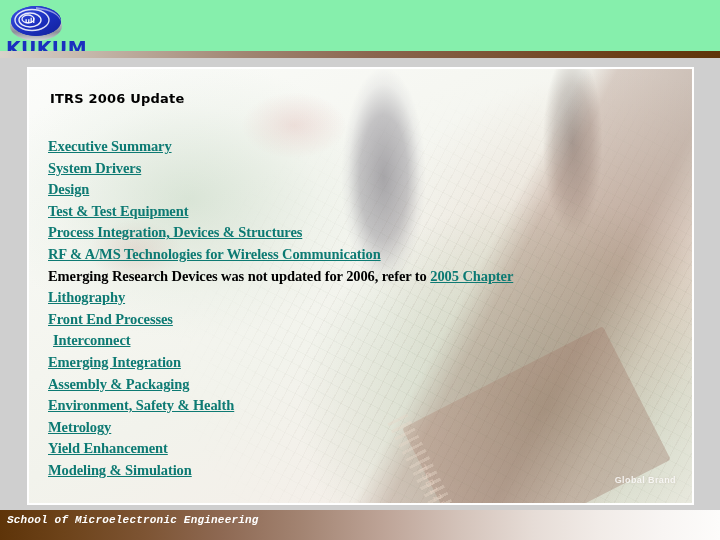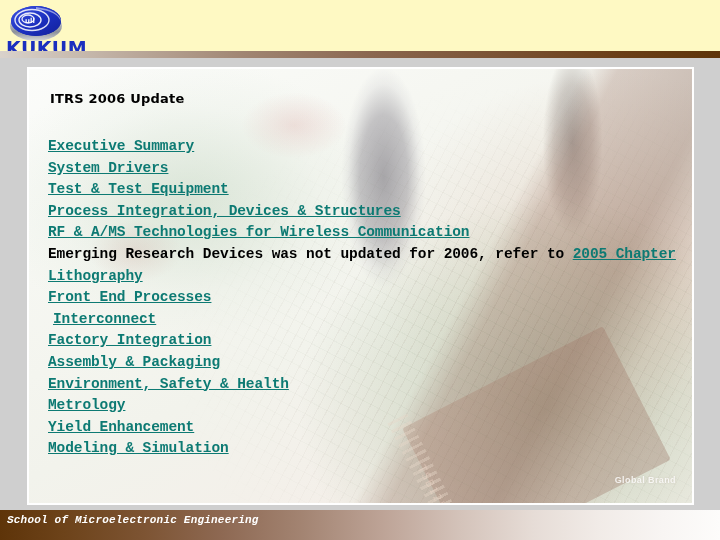--- a/index.html
+++ b/index.html
@@ -19,21 +19,21 @@
     height: 540px;
     background: #ffffff;
     overflow: hidden;
   }
 
   
   .header-zone {
     position: absolute;
     left: 0; top: 0;
     width: 720px; height: 51px;
-    background: #fef9c3;
+    background: #86efac;
     z-index: 5;
   }
 
   .logo-wrap {
     position: absolute;
     left: 4px; top: 1px;
     width: 86px; height: 58px;
   }
 
   .logo-emblem {
@@ -183,21 +183,21 @@
     left: 48px; top: 136px;
     width: 620px;
     z-index: 9;
     list-style: none;
   }
 
   .link-row {
     height: 21.6px;
     line-height: 21.6px;
     white-space: nowrap;
-    font-family: Liberation Mono, monospace;
+    font-family: Liberation Serif, serif;
     font-size: 14.5px;
     font-weight: bold;
     letter-spacing: -0.1px;
   }
 
   .link-row.indented { padding-left: 5px; }
 
   .link {
     color: #0d7a73;
     text-decoration: underline;
@@ -287,28 +287,29 @@
     </div>
   </div>
 
   <div class="brown-rule"></div>
 
   <div class="slide-title">ITRS 2006 Update</div>
 
   <ul class="link-list">
       <li class="link-row"><span class="link">Executive Summary</span></li>
       <li class="link-row"><span class="link">System Drivers</span></li>
+      <li class="link-row"><span class="link">Design</span></li>
       <li class="link-row"><span class="link">Test &amp; Test Equipment</span></li>
       <li class="link-row"><span class="link">Process Integration, Devices &amp; Structures</span></li>
       <li class="link-row"><span class="link">RF &amp; A/MS Technologies for Wireless Communication</span></li>
       <li class="link-row"><span class="plain">Emerging Research Devices was not updated for 2006, refer to </span><span class="link">2005 Chapter</span></li>
       <li class="link-row"><span class="link">Lithography</span></li>
       <li class="link-row"><span class="link">Front End Processes</span></li>
       <li class="link-row indented"><span class="link">Interconnect</span></li>
-      <li class="link-row"><span class="link">Factory Integration</span></li>
+      <li class="link-row"><span class="link">Emerging Integration</span></li>
       <li class="link-row"><span class="link">Assembly &amp; Packaging</span></li>
       <li class="link-row"><span class="link">Environment, Safety &amp; Health</span></li>
       <li class="link-row"><span class="link">Metrology</span></li>
       <li class="link-row"><span class="link">Yield Enhancement</span></li>
       <li class="link-row"><span class="link">Modeling &amp; Simulation</span></li>
     </ul>
 
   <div class="footer-strip">
     <div class="footer-text">School of Microelectronic Engineering</div>
   </div>

